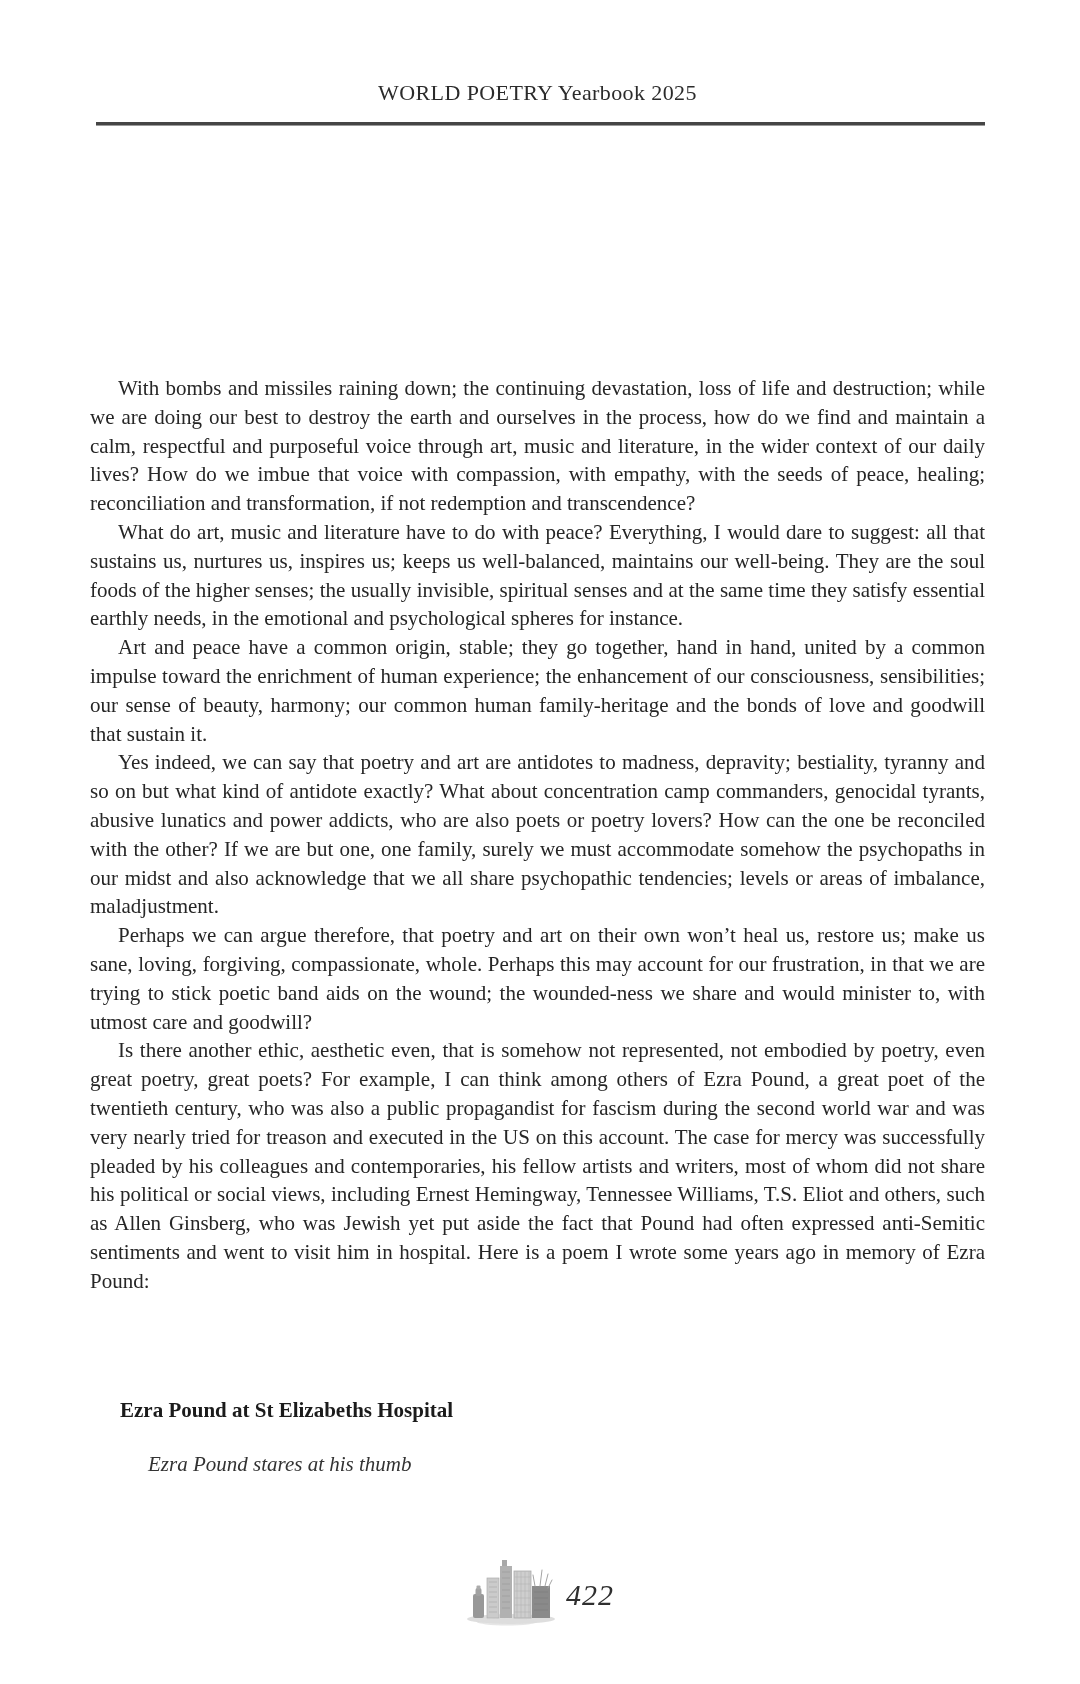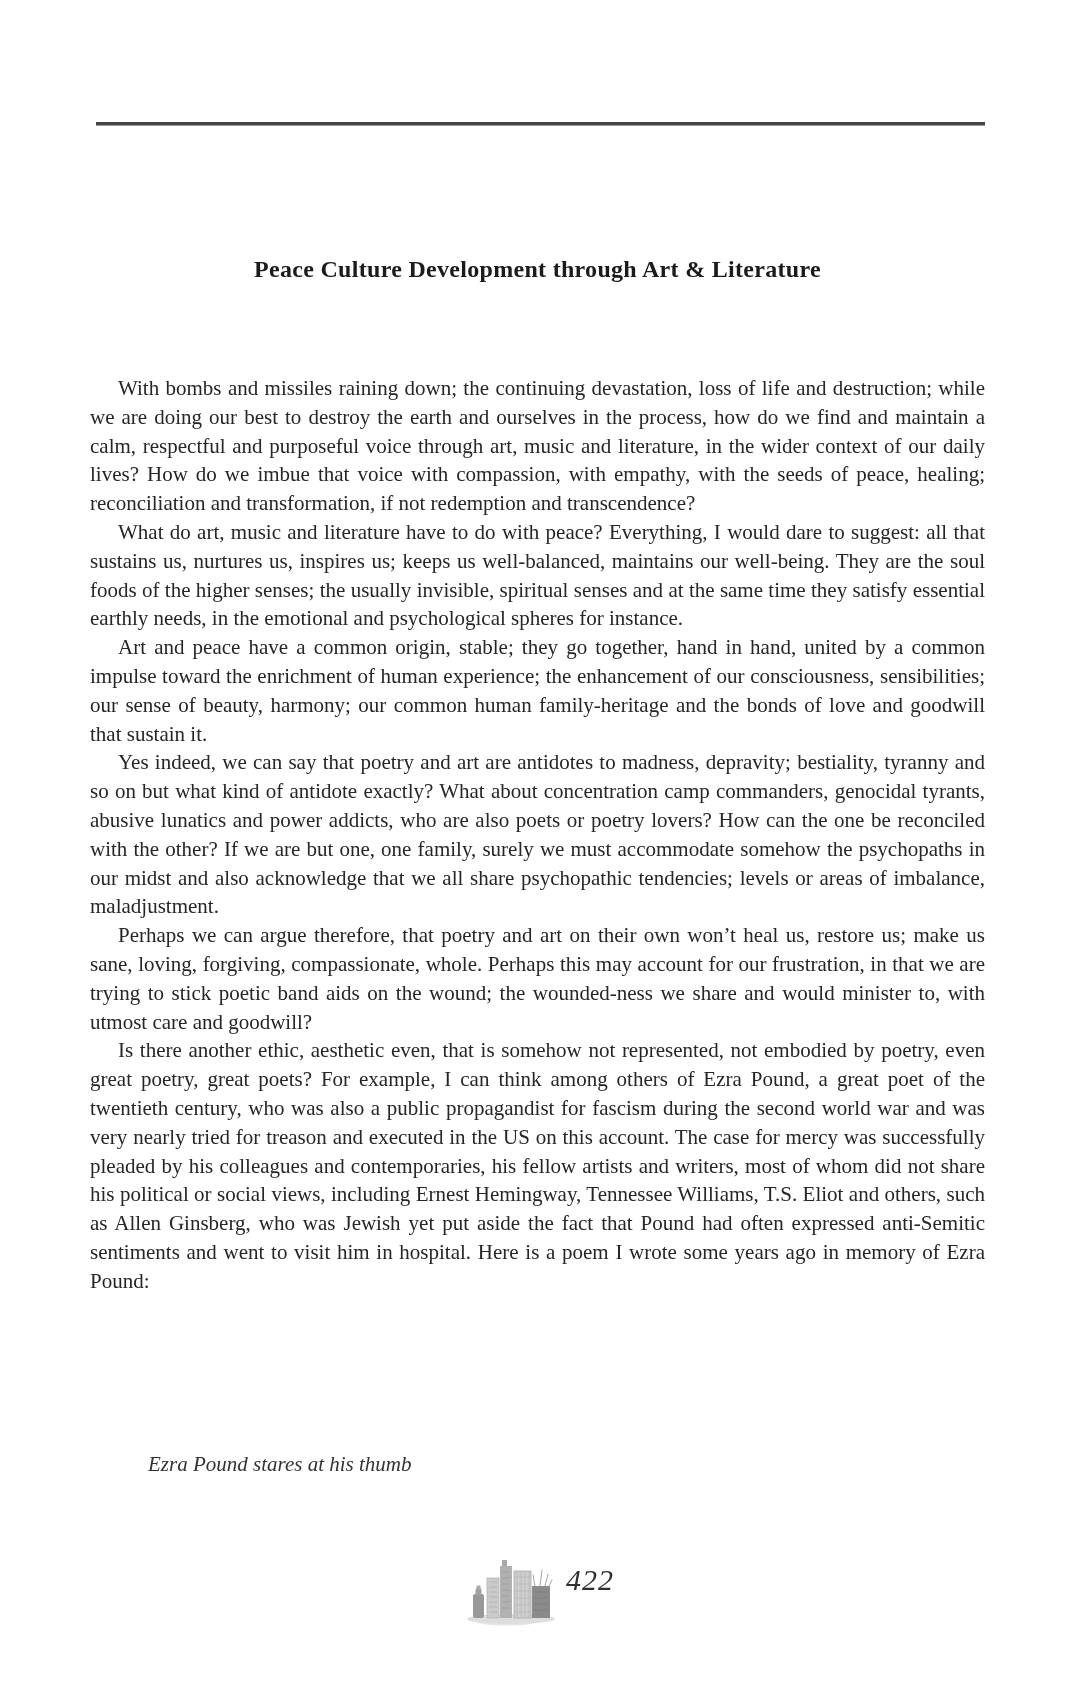--- a/index.html
+++ b/index.html
@@ -86,54 +86,55 @@
     color: #333333;
     margin-left: 28px;
   }
   .footer {
     position: absolute;
     top: 1548px;
     left: 90px;
     width: 895px;
     display: flex;
     justify-content: center;
-    align-items: center;
+    align-items: flex-end;
     gap: 5px;
   }
   .skyline {
     display: block;
   }
   .page-number {
     font-size: 30px;
     font-style: italic;
     color: #2f2f2f;
     padding-bottom: 16px;
     letter-spacing: 1px;
   }
 </style>
 </head>
 <body>
 
 <div class="page">
 
+  <div class="running-head">WORLD POETRY Yearbook 2025</div>
 
   <div class="head-rule"></div>
 
-  <div class="article-title">Peace Culture Development through Art &amp; Literature</div>
 
 
   <div class="body-text">
     <p>With bombs and missiles raining down; the continuing devastation, loss of life and destruction; while we are doing our best to destroy the earth and ourselves in the process, how do we find and maintain a calm, respectful and purposeful voice through art, music and literature, in the wider context of our daily lives? How do we imbue that voice with compassion, with empathy, with the seeds of peace, healing; reconciliation and transformation, if not redemption and transcendence?</p>
     <p>What do art, music and literature have to do with peace? Everything, I would dare to suggest: all that sustains us, nurtures us, inspires us; keeps us well-balanced, maintains our well-being. They are the soul foods of the higher senses; the usually invisible, spiritual senses and at the same time they satisfy essential earthly needs, in the emotional and psychological spheres for instance.</p>
     <p>Art and peace have a common origin, stable; they go together, hand in hand, united by a common impulse toward the enrichment of human experience; the enhancement of our consciousness, sensibilities; our sense of beauty, harmony; our common human family-heritage and the bonds of love and goodwill that sustain it.</p>
     <p>Yes indeed, we can say that poetry and art are antidotes to madness, depravity; bestiality, tyranny and so on but what kind of antidote exactly? What about concentration camp commanders, genocidal tyrants, abusive lunatics and power addicts, who are also poets or poetry lovers? How can the one be reconciled with the other? If we are but one, one family, surely we must accommodate somehow the psychopaths in our midst and also acknowledge that we all share psychopathic tendencies; levels or areas of imbalance, maladjustment.</p>
     <p>Perhaps we can argue therefore, that poetry and art on their own won’t heal us, restore us; make us sane, loving, forgiving, compassionate, whole. Perhaps this may account for our frustration, in that we are trying to stick poetic band aids on the wound; the wounded-ness we share and would minister to, with utmost care and goodwill?</p>
     <p>Is there another ethic, aesthetic even, that is somehow not represented, not embodied by poetry, even great poetry, great poets? For example, I can think among others of Ezra Pound, a great poet of the twentieth century, who was also a public propagandist for fascism during the second world war and was very nearly tried for treason and executed in the US on this account. The case for mercy was successfully pleaded by his colleagues and contemporaries, his fellow artists and writers, most of whom did not share his political or social views, including Ernest Hemingway, Tennessee Williams, T.S. Eliot and others, such as Allen Ginsberg, who was Jewish yet put aside the fact that Pound had often expressed anti-Semitic sentiments and went to visit him in hospital. Here is a poem I wrote some years ago in memory of Ezra Pound:</p>
   </div>
 
+  <div class="poem-title">Ezra Pound at St Elizabeths Hospital</div>
 
   <div class="poem-line">Ezra Pound stares at his thumb</div>
 
   <div class="footer">
     <span>
       <svg class="skyline" width="100" height="80" viewBox="0 0 100 80" xmlns="http://www.w3.org/2000/svg">
         <defs>
           <filter id="soft" x="-20%" y="-20%" width="140%" height="140%">
             <feGaussianBlur stdDeviation="0.6"></feGaussianBlur>
           </filter>

